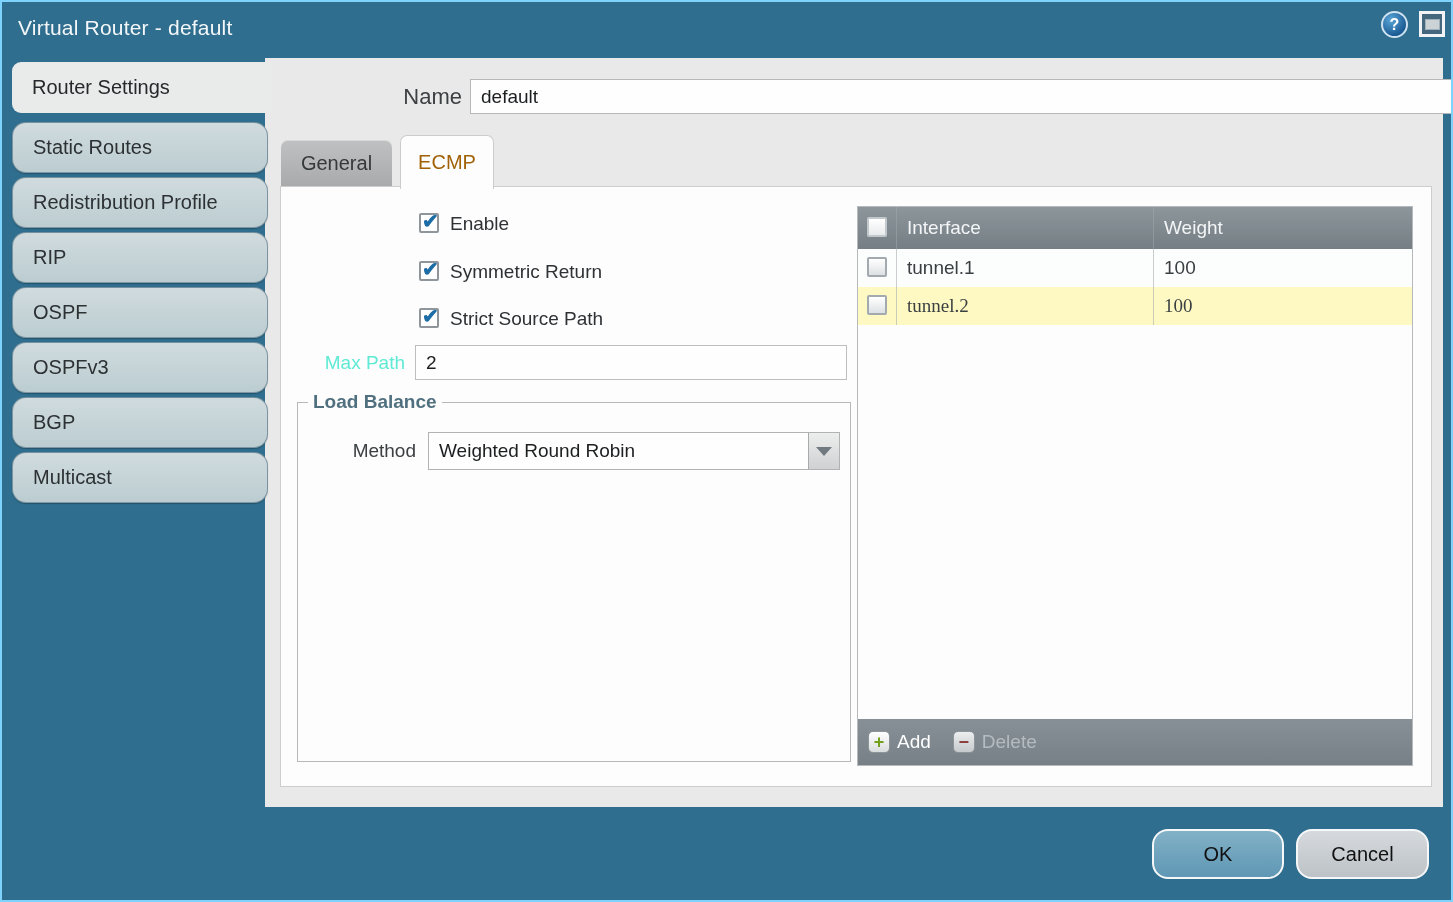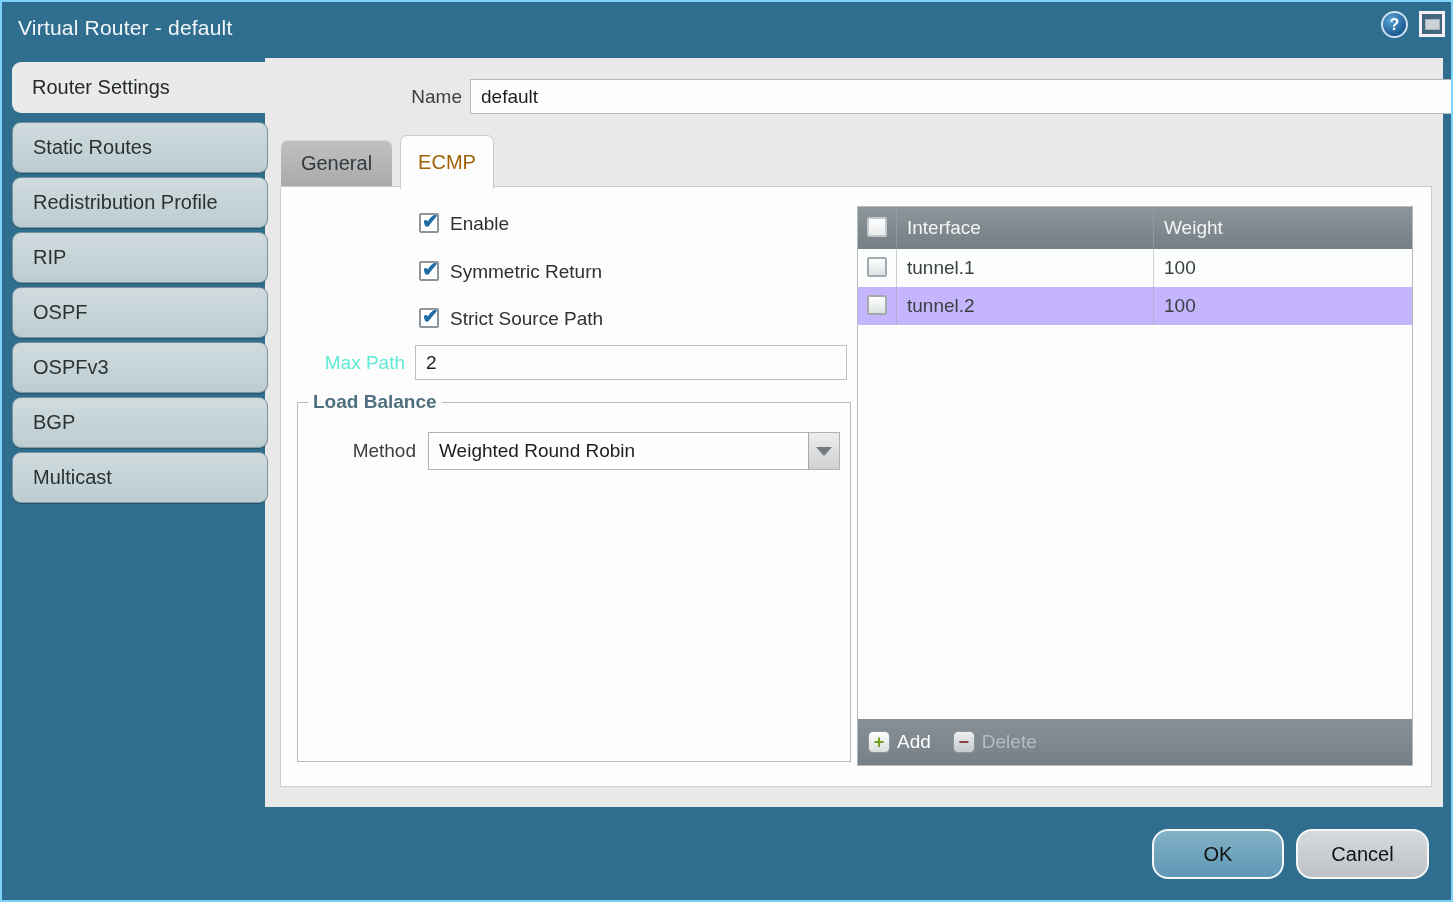--- a/index.html
+++ b/index.html
@@ -16,33 +16,33 @@
                border-radius:50%; background:radial-gradient(circle at 35% 30%, #5aa6d8, #1c5c95 70%);
                border:2px solid #cfe2ef; color:#fff; font-weight:bold; font-size:16px;
                text-align:center; line-height:23px; }
   .win-icon { position:absolute; left:1417px; top:9px; width:26px; height:26px;
               border:3px solid #f1f3f4; background:#45677d; }
   .win-icon::after { content:""; position:absolute; left:3px; top:5px; width:13px; height:9px;
                      background:#ccd3d7; border:1px solid #9fb0ba; }
 
   
   .side-item { position:absolute; left:10px; width:256px; height:51px;
-               border-radius:9px; background:linear-gradient(#d0dbde,#bccdd1);
+               border-radius:14px; background:linear-gradient(#d0dbde,#bccdd1);
                border:1px solid rgba(30,70,95,0.45);
                color:#2c3134; font-size:20px; line-height:49px; padding-left:20px;
                box-shadow:0 1px 1px rgba(0,0,0,0.25); }
   .side-item.selected { width:260px; background:#e9eaea; border:none;
                border-radius:9px 0 0 9px; box-shadow:none; line-height:51px; color:#26292b; }
 
   
   .content { position:absolute; left:263px; top:56px; width:1178px; height:749px;
              background:#e9e9e9; }
 
   .name-label { position:absolute; left:330px; top:77px; width:130px; height:35px;
-                text-align:right; font-size:19px; color:#3c4043; line-height:35px; }
+                text-align:right; font-size:22px; color:#3c4043; line-height:35px; }
   .name-input { position:absolute; left:468px; top:77px; width:1068px; height:35px;
                 border:1px solid #b5b7b8; background:#fefefe; font-size:19px;
                 padding:0 10px; color:#1c1e1f; font-family:"Liberation Sans",sans-serif; }
 
   
   .tab { position:absolute; font-size:20px; text-align:center; border-radius:7px 7px 0 0; }
   .tab-general { left:279px; top:138px; width:111px; height:47px; line-height:47px;
                  background:linear-gradient(#bfc1c2,#a7a9ab); color:#35393b;
                  box-shadow:inset 0 1px 0 rgba(255,255,255,0.4); }
   .tab-ecmp { left:398px; top:133px; width:94px; height:54px; line-height:52px;
@@ -84,21 +84,21 @@
               border-left:8px solid transparent; border-right:8px solid transparent;
               border-top:9px solid #707a80; }
 
   
   .tbl { position:absolute; left:855px; top:204px; width:556px; height:560px;
          background:#fdfdfd; border:1px solid #b7babc; z-index:2; }
   .tbl-header { position:absolute; left:0; top:0; width:100%; height:42px;
                 background:linear-gradient(#8d969b,#747e84); color:#f3f5f6; }
   .tbl-row { position:absolute; left:0; width:100%; height:38px; color:#3a3f42; }
   .tbl-row.r0 { top:42px; background:#fcfdfd; }
-  .tbl-row.r1 { top:80px; background:#c4b5fd; }
+  .tbl-row.r1 { top:80px; background:#fef9c3;font-family:Liberation Serif, serif; }
   .col-check { position:absolute; left:0; top:0; width:39px; height:100%;
                border-right:1px solid rgba(160,168,173,0.55); }
   .col-if  { position:absolute; left:39px; top:0; width:257px; height:100%;
              border-right:1px solid rgba(160,168,173,0.55); }
   .col-wt  { position:absolute; left:296px; top:0; width:258px; height:100%; }
   .cell-text { padding-left:10px; font-size:19px; line-height:42px; display:block;
                white-space:nowrap; overflow:hidden; }
   .tbl-row .cell-text { line-height:38px; }
   .tcheck { position:absolute; left:9px; top:10px; width:20px; height:20px; border-radius:2px;
             border:2px solid #a2aaaf; background:linear-gradient(#ffffff,#dde1e3); }

